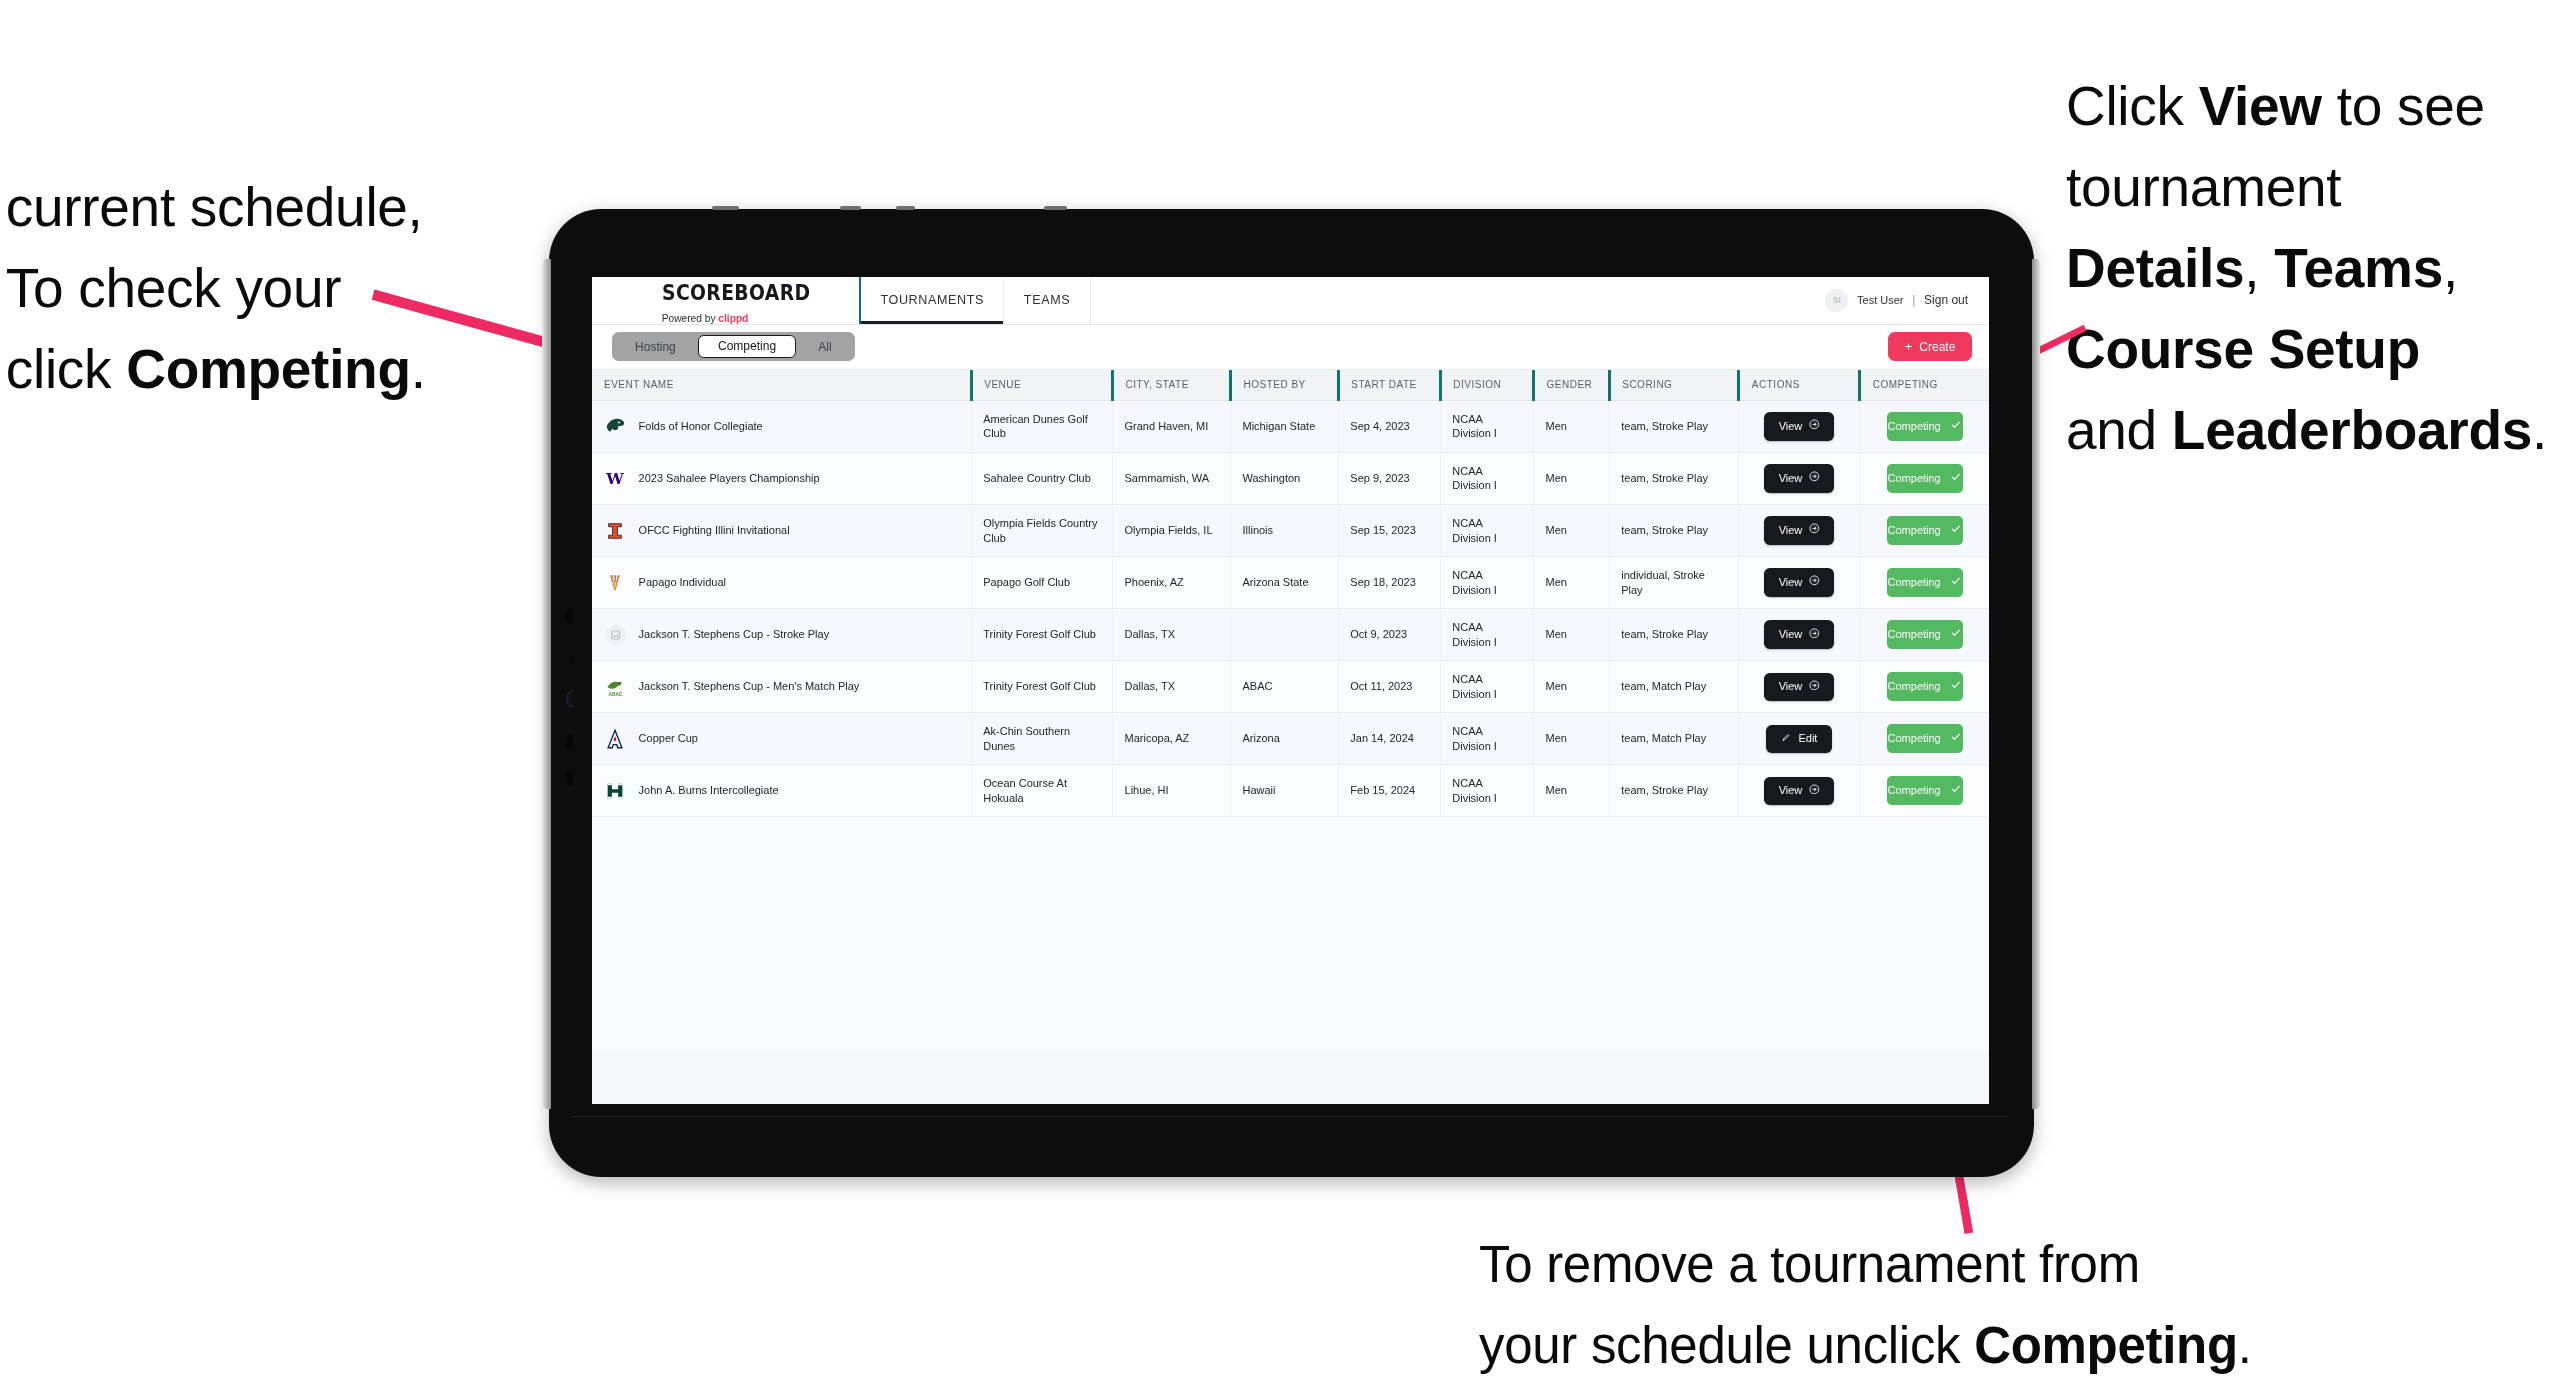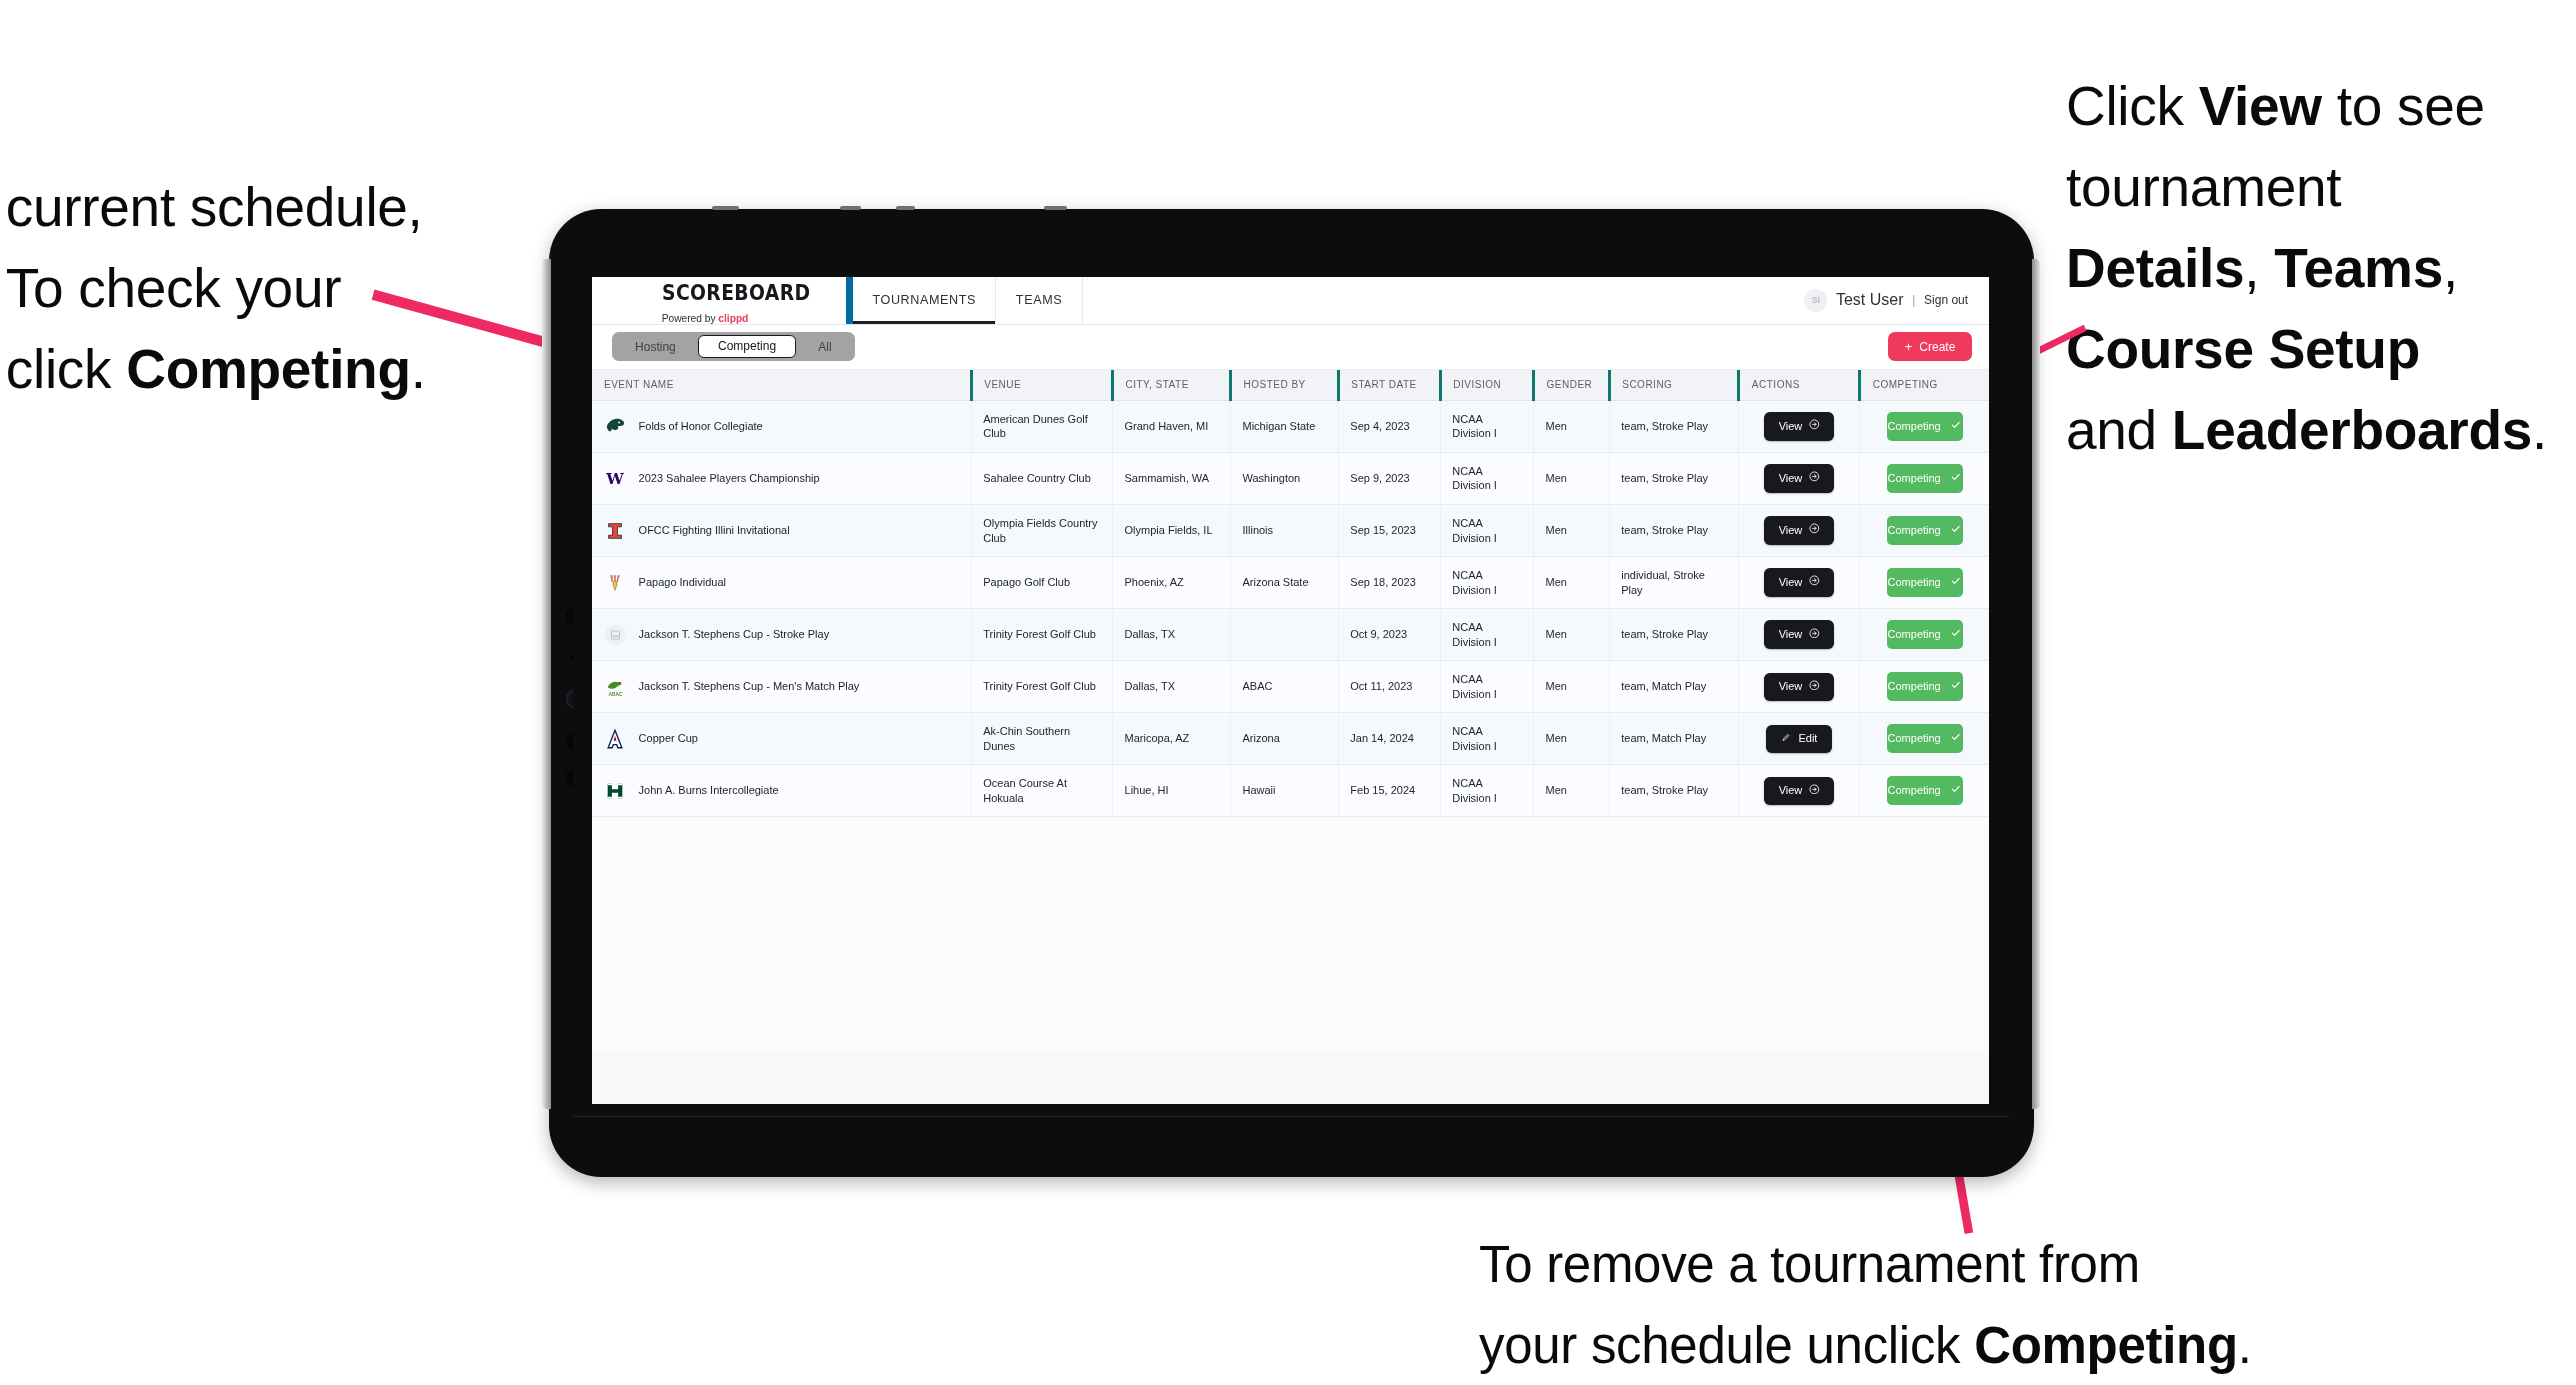--- a/index.html
+++ b/index.html
@@ -87,31 +87,31 @@
   .brand-sub { font-size: 10.2px; color: #2c2f36; margin-top: 1.9px; }
   .brand-sub .clippd { color: #ef3a5d; font-weight: 700; }
 
   .navtabs { display: flex; }
   .navtab {
     display: flex; align-items: center; padding: 0 19.4px;
     font-size: 12.6px; letter-spacing: 0.6px; color: #2d3038;
     border-right: 1px solid #e8eaee;
     cursor: pointer;
   }
-  .navtab:first-child { border-left: 7px solid #0369a1; }
+  .navtab:first-child { border-left: 2px solid #0369a1; margin-left: 13px; }
   .navtab.active { box-shadow: inset 0 -2.9px 0 #1a1d23; font-weight: 500; }
 
   .nav-right { margin-left: auto; display:flex; align-items:center; gap:8.7px; padding-right: 21.3px; }
   .avatar {
     width: 23px; height: 23px; border-radius: 50%;
     background: #eef0f3; color: #b9bec6;
     display:flex; align-items:center; justify-content:center;
     font-size: 8.7px; font-weight: 700;
   }
-  .nav-user { font-size: 16px; color: #2d3038; }
+  .nav-user { font-size: 11px; color: #2d3038; }
   .nav-sep { font-size: 12px; color: #9aa0a8; }
   .nav-signout { font-size: 12px; color: #2d3038; cursor:pointer; }
 
   
   .toolbar {
     height: 45px; background:#ffffff;
     display:flex; align-items:center; padding: 0 17.5px 0 19.4px;
     border-bottom: 1px solid #eceff2;
   }
   .segmented {

